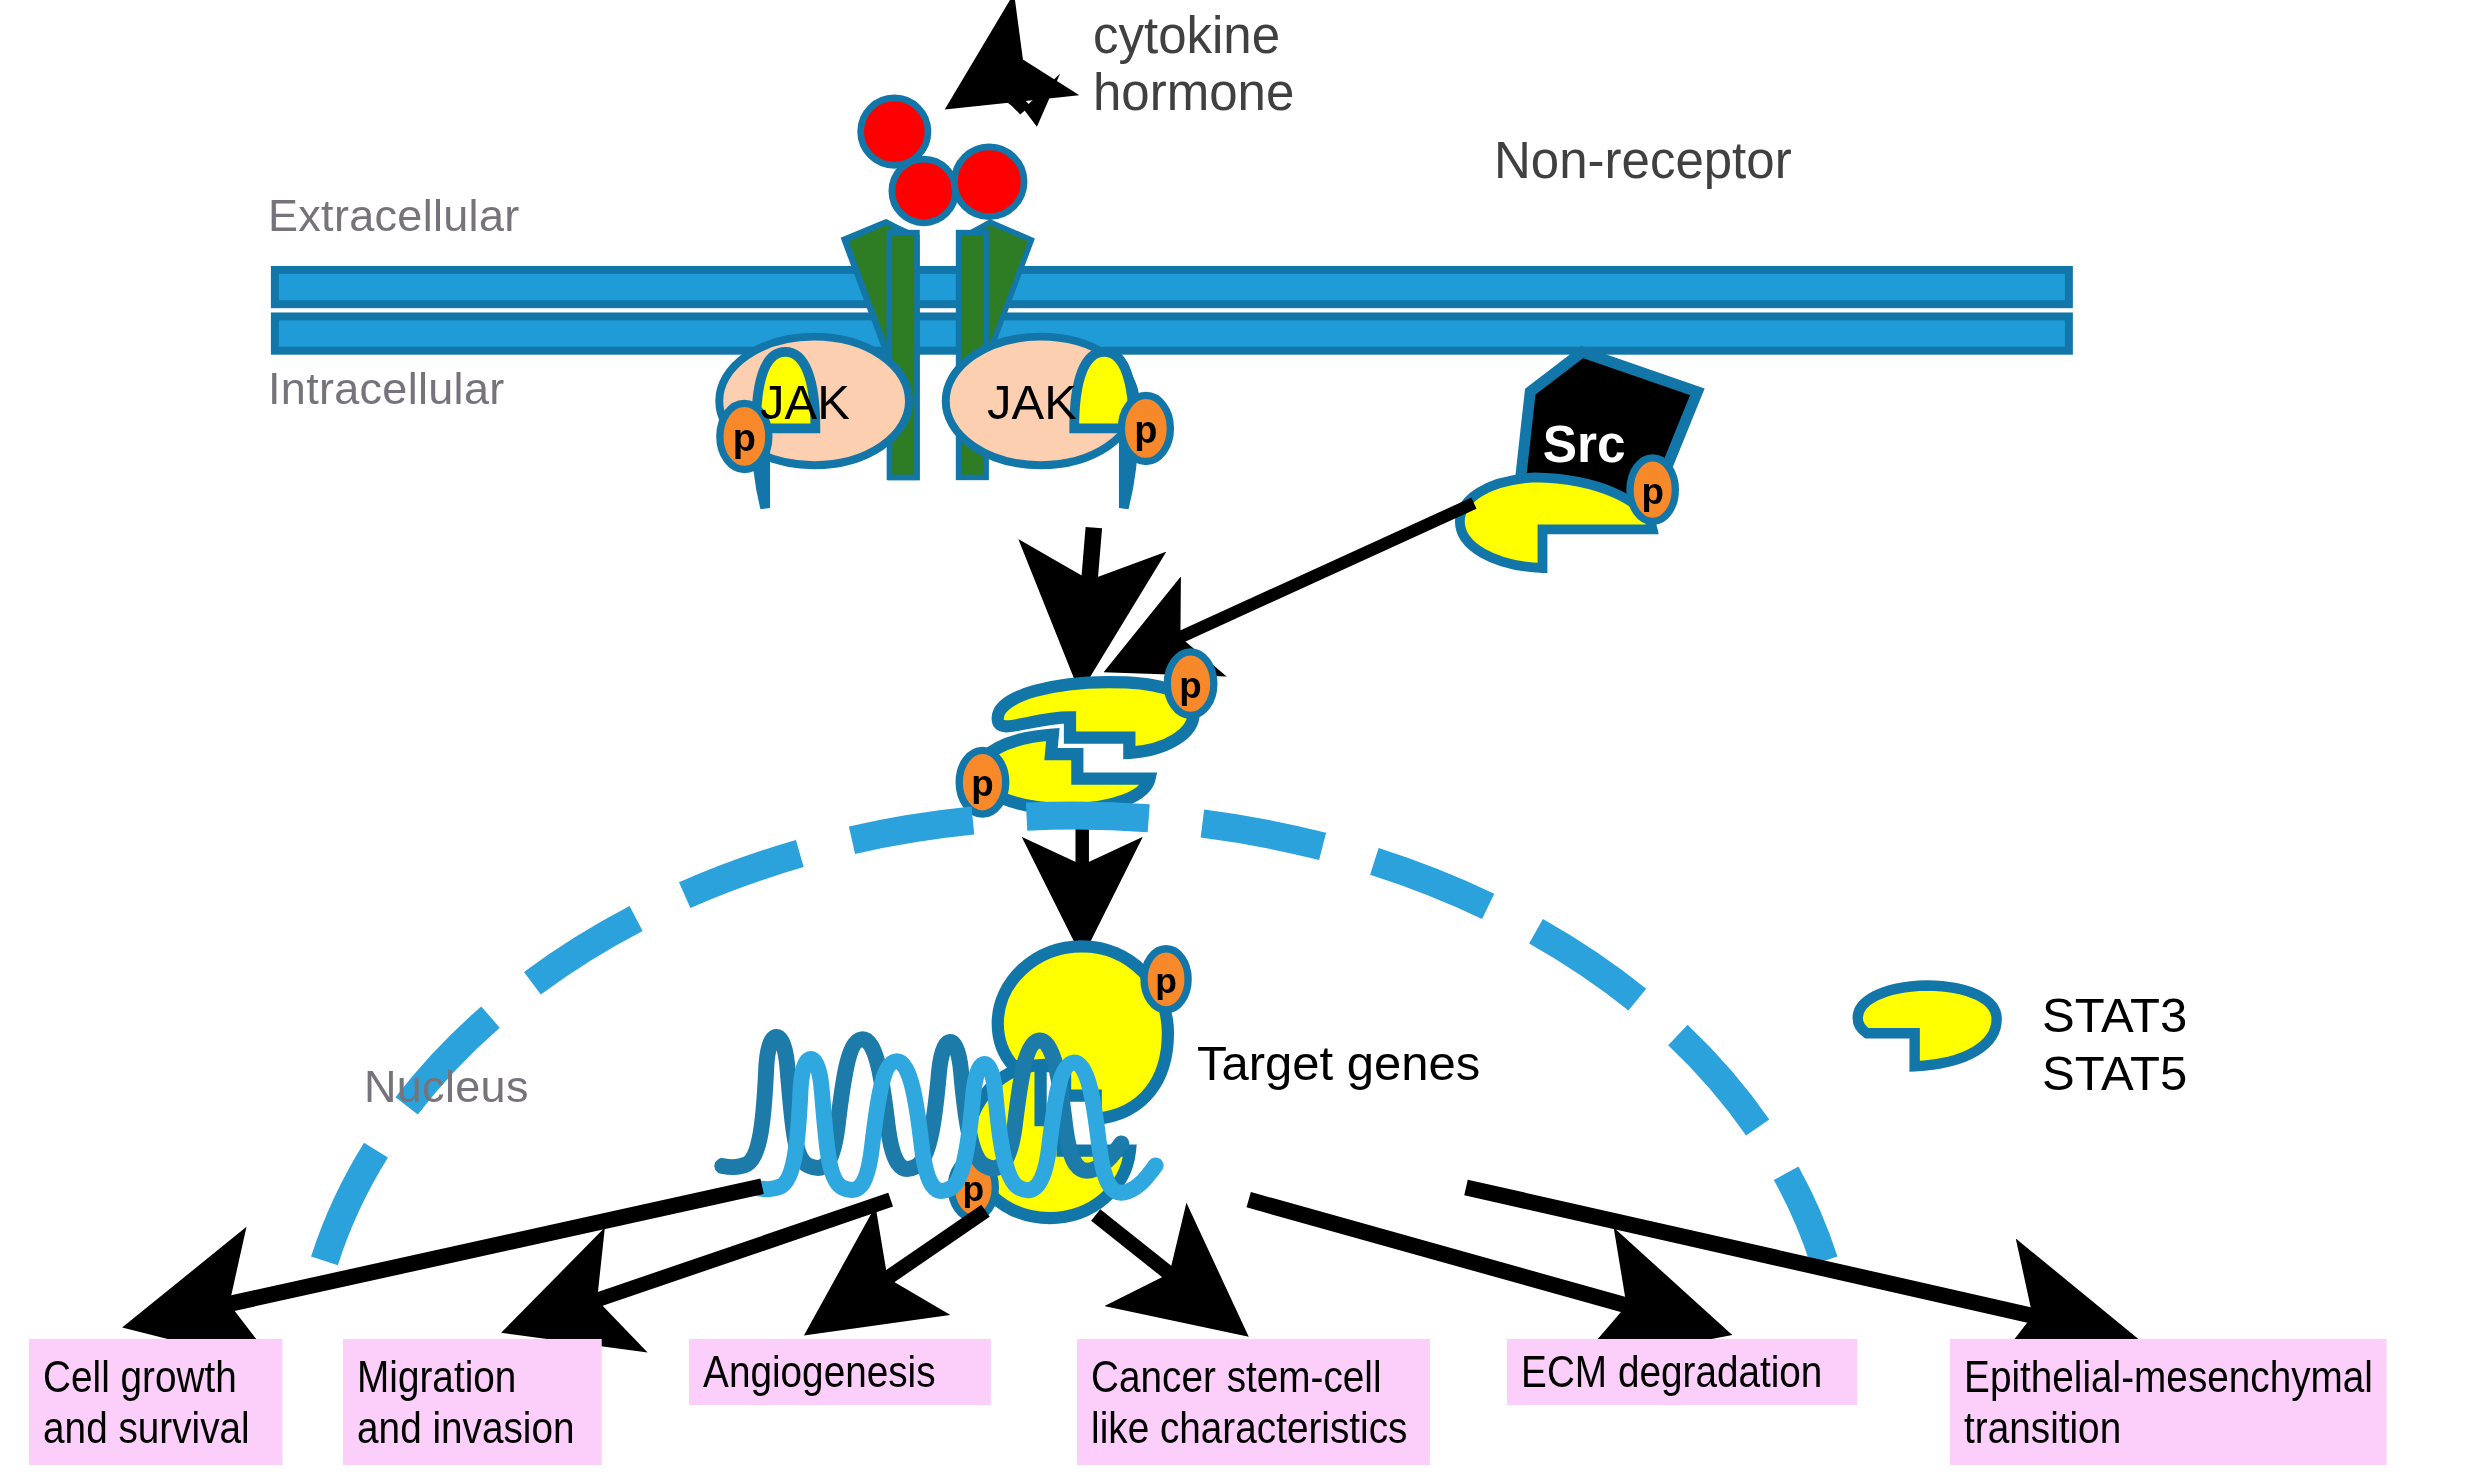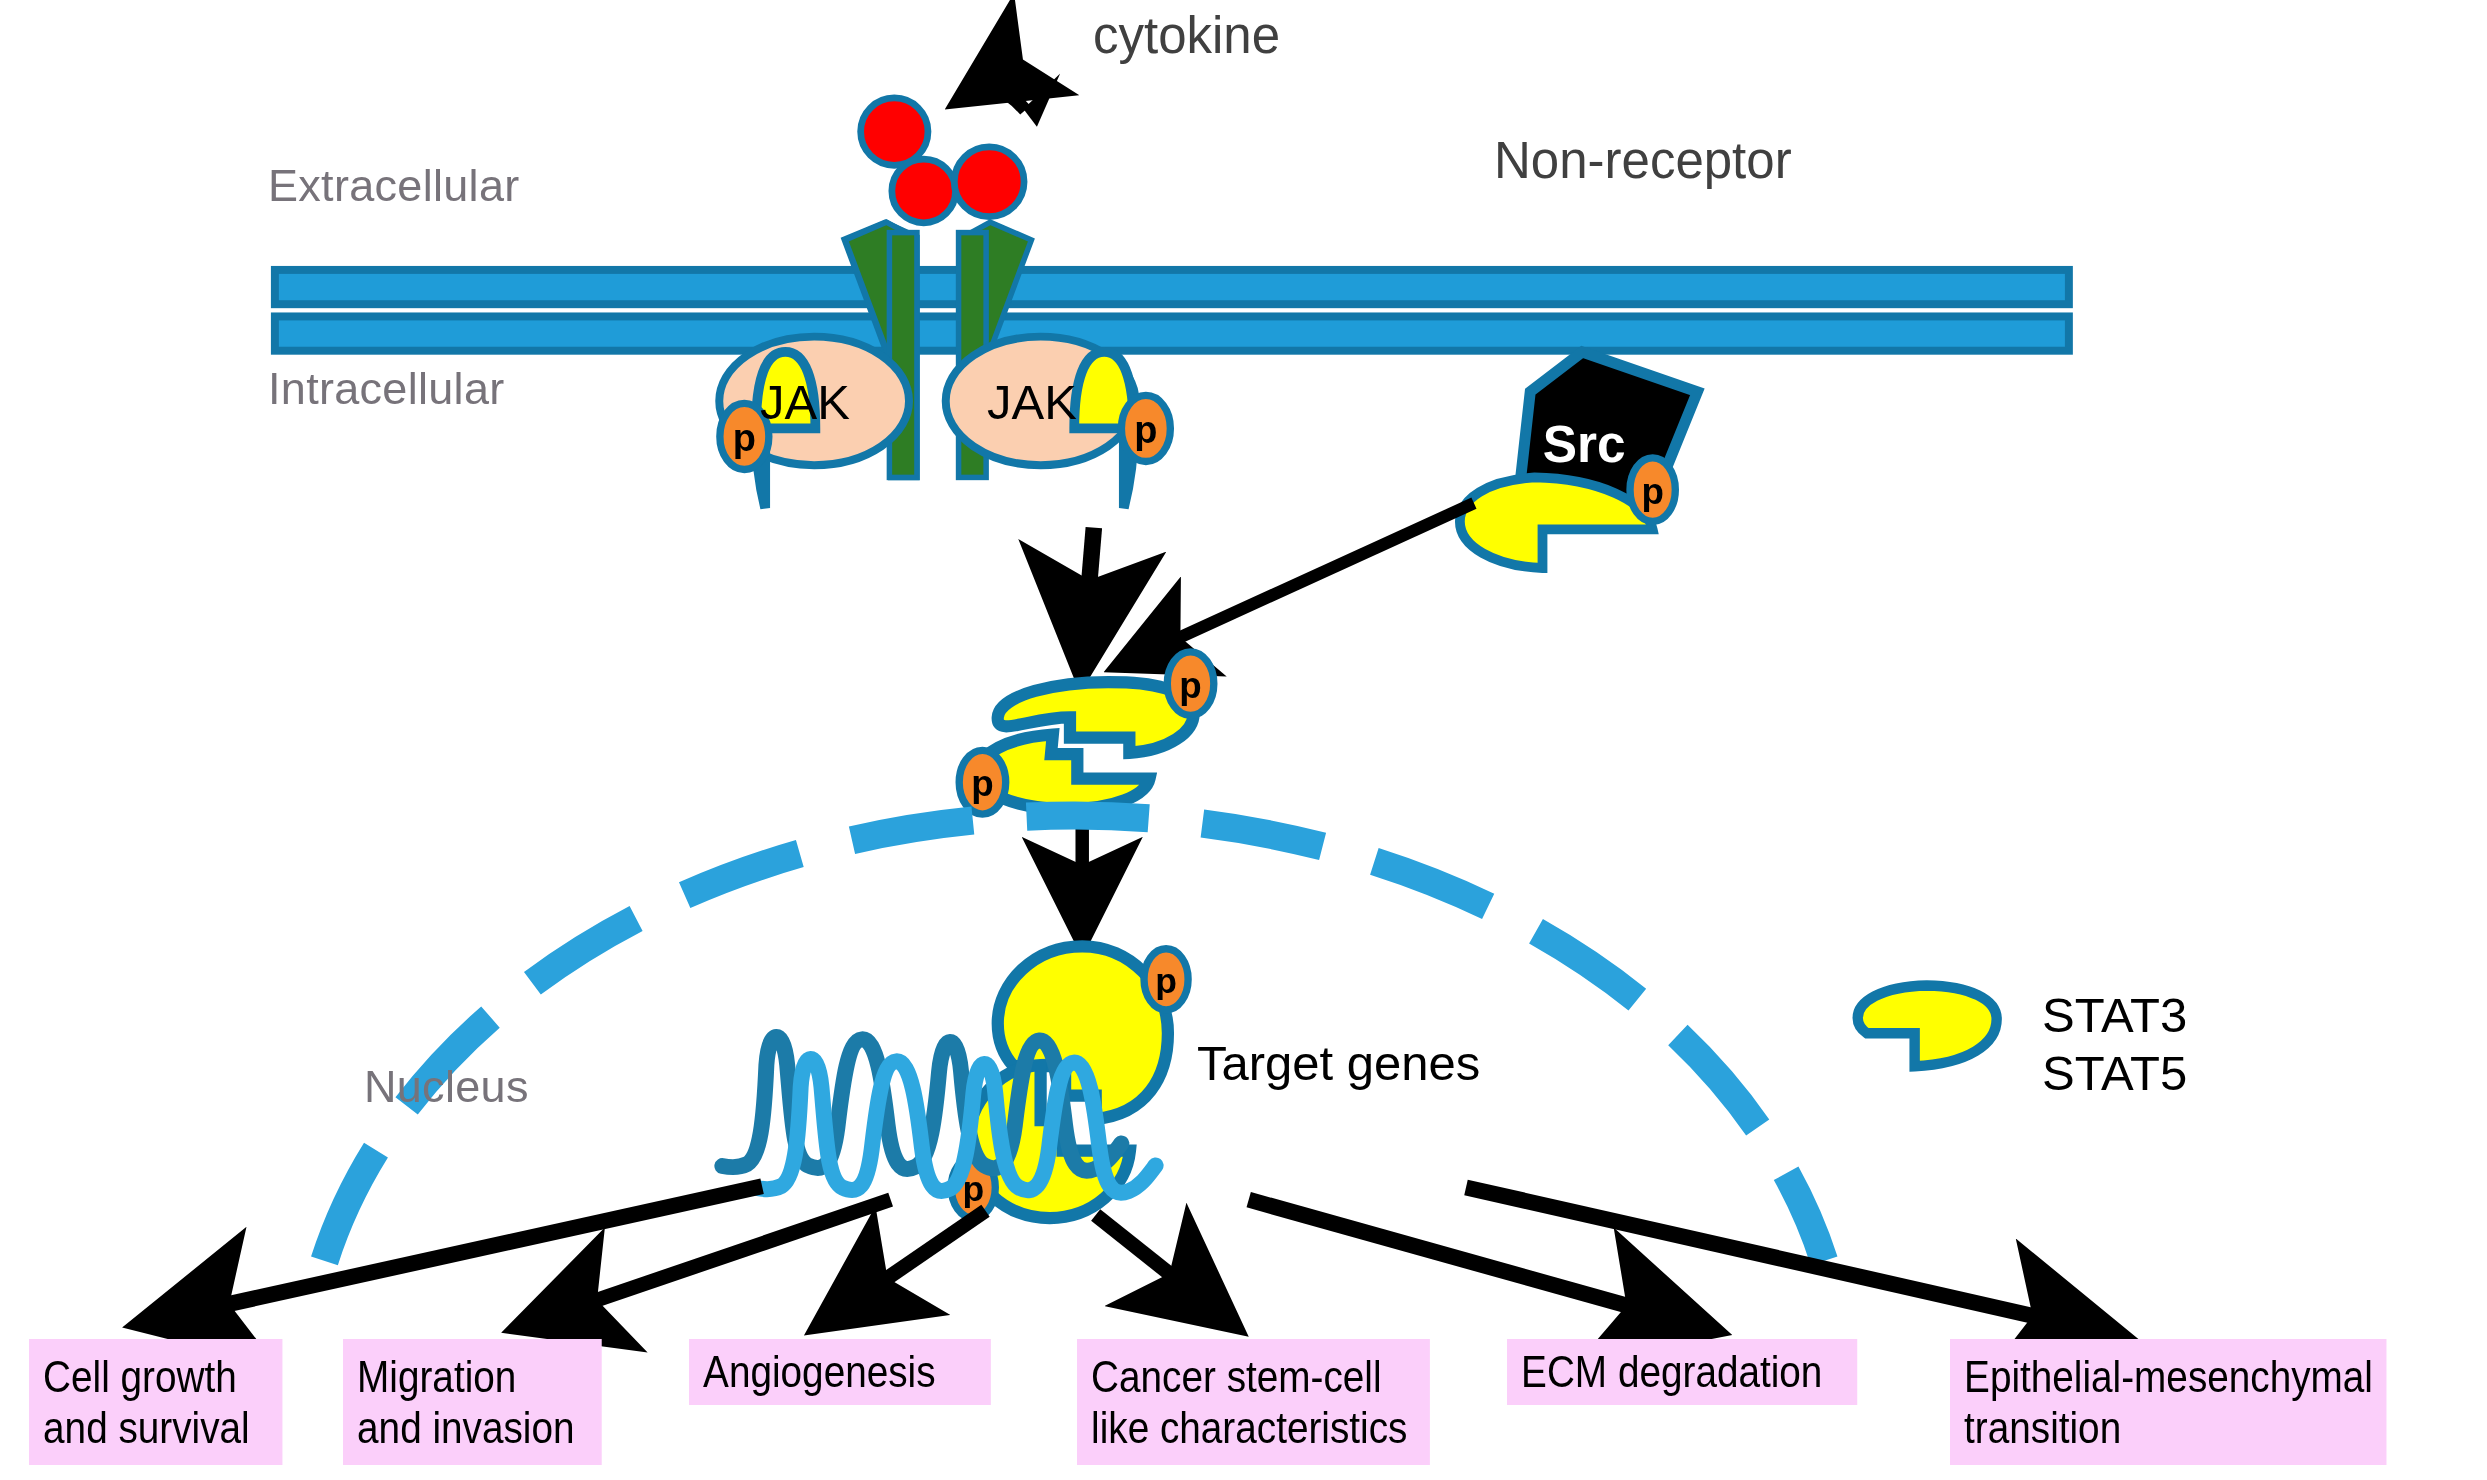--- a/index.html
+++ b/index.html
@@ -206,28 +206,29 @@
       <path d="M3148,1610
                C3072,1612 3035,1637 3035,1663
                C3035,1672 3040,1681 3050,1688
                L3128,1688
                L3128,1742
                C3215,1738 3262,1706 3262,1665
                C3262,1633 3218,1611 3148,1610 Z" fill="#ffff00" stroke="#1277a8" stroke-width="17"></path>
     </g>
   </svg>
 
-  <div class="txt lbl-gray" style="left:268px;top:161px;">Extracellular</div>
+  <div class="txt lbl-gray" style="left:268px;top:191px;">Extracellular</div>
 
   <div class="txt lbl-gray" style="left:268px;top:364px;">Intracellular</div>
 
   <div class="txt lbl-gray" style="left:364px;top:1062px;">Nucleus</div>
 
   <div style="position:absolute;left:1093px;top:7.3px;">
     <div class="txt lbl-black-big" style="position:static;">cytokine</div>
+    <div class="txt lbl-black-big" style="position:static;">hormone</div>
   </div>
 
   <div style="position:absolute;left:1494px;top:132px;text-align:center;">
     <div class="txt lbl-black-big" style="position:static;">Non-receptor</div>
   </div>
 
   <div class="txt lbl-black" style="left:1197px;top:1028px;font-size:49px;margin-top:8px;">Target genes</div>
 
   <div class="txt lbl-black" style="left:760px;top:375px;font-size:49px;">JAK</div>
   <div class="txt lbl-black" style="left:987px;top:375px;font-size:49px;">JAK</div>

